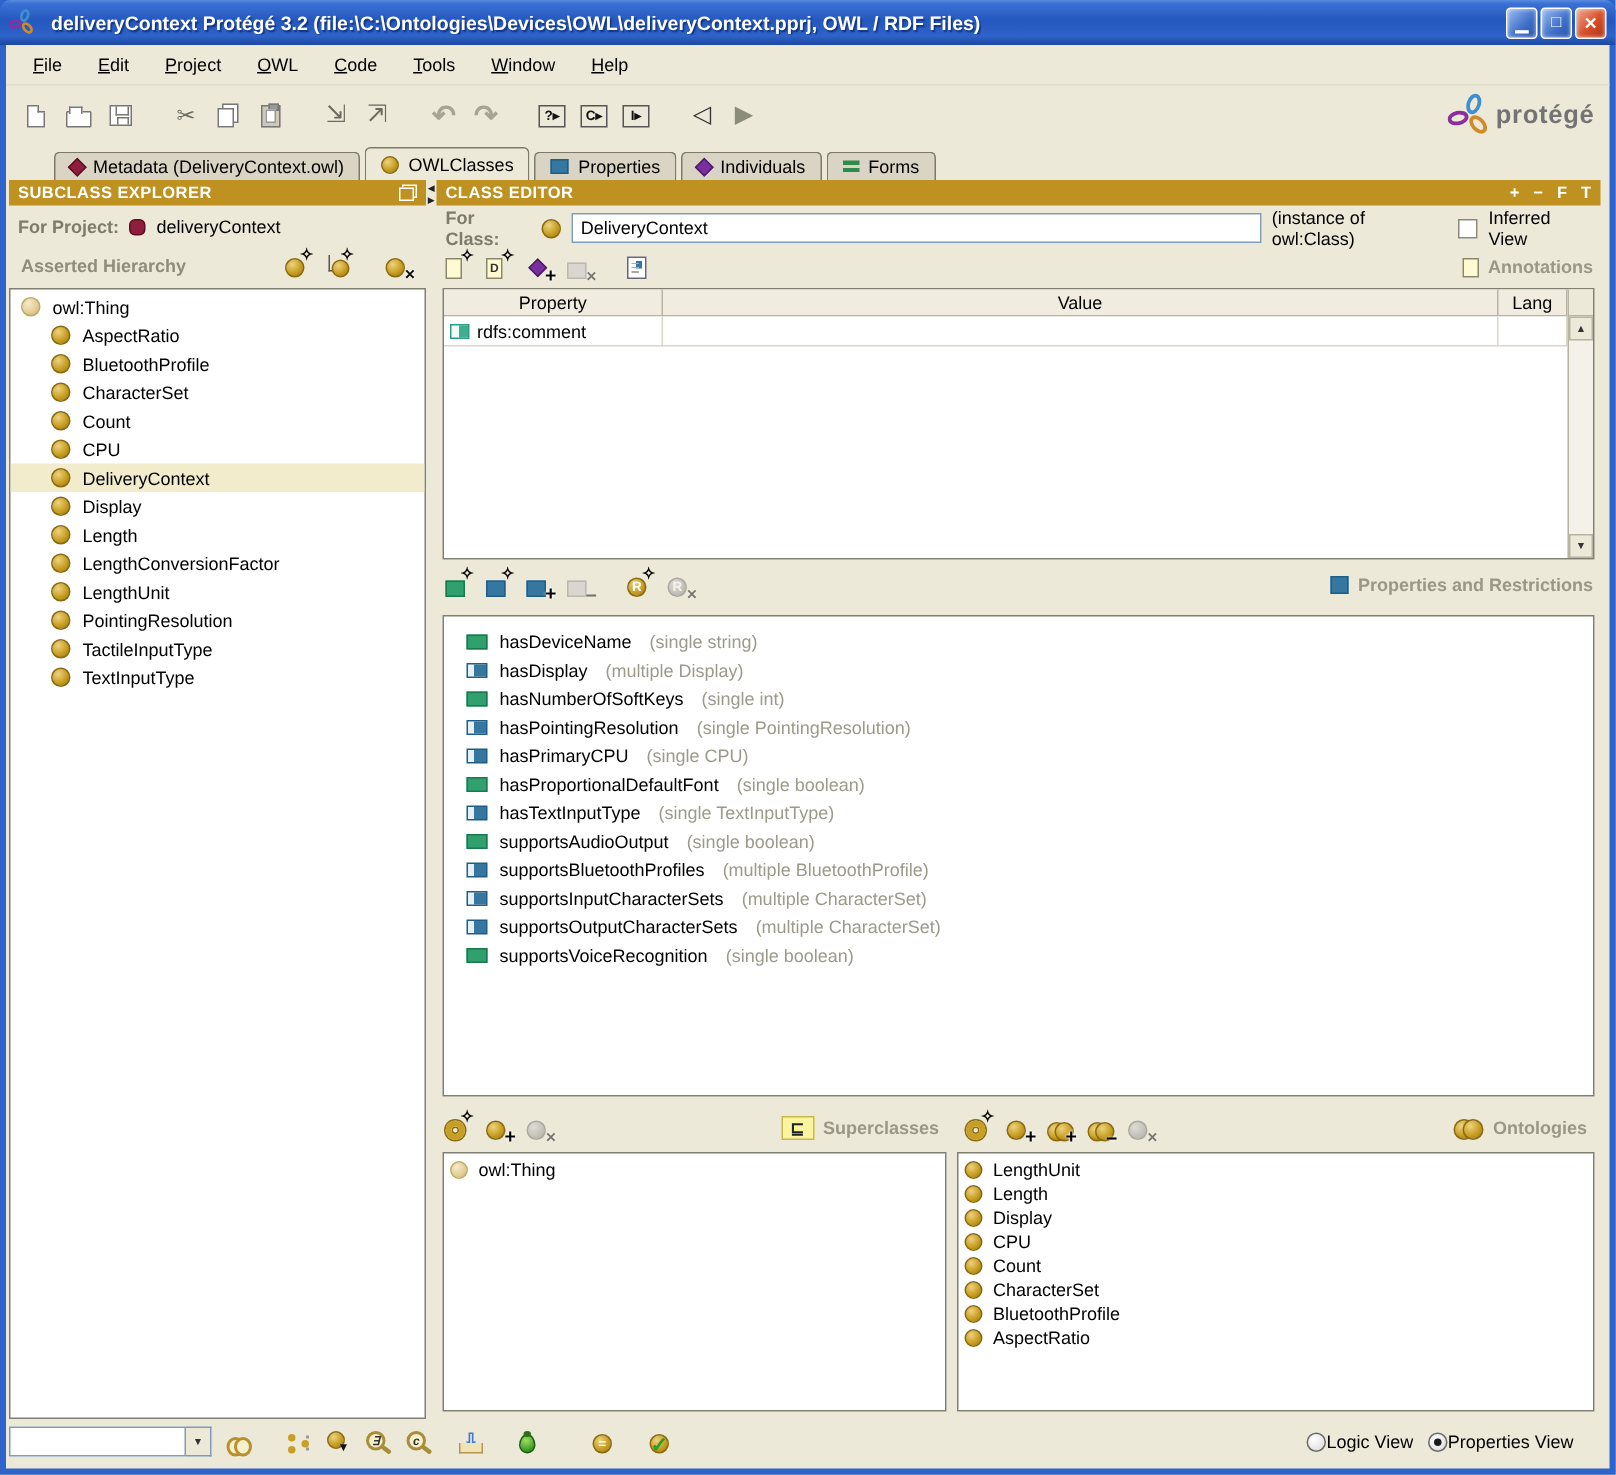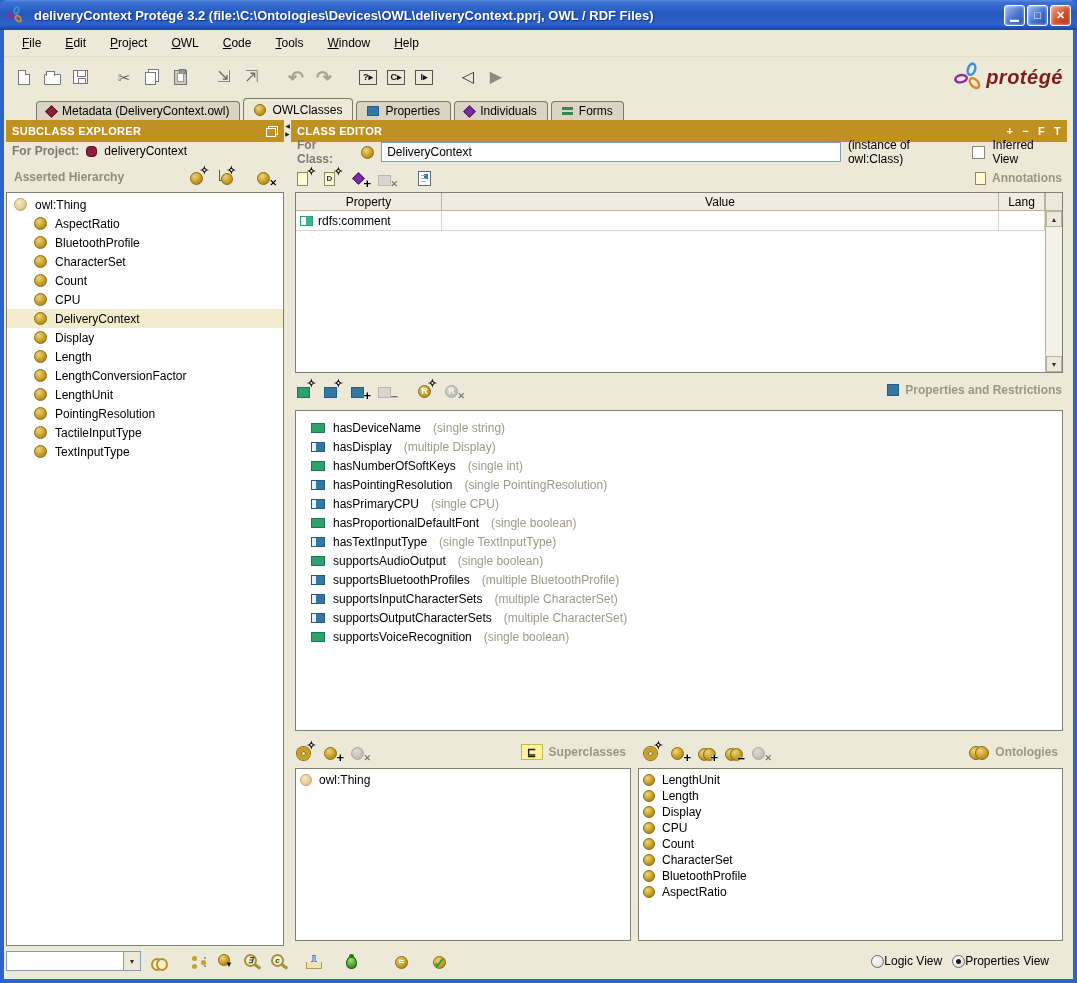--- a/index.html
+++ b/index.html
@@ -41,37 +41,37 @@
 .glyph.paste{width:13px;height:15px;background:#CFCaB8;border:1px solid #777}
 .glyph.paste::before{content:"";position:absolute;top:-2px;left:4px;width:5px;height:3px;background:#999;border:1px solid #777}
 .glyph.paste::after{content:"";position:absolute;inset:2px;background:#fff;border:1px solid #999}
 .glyph.arch,.glyph.extr{font-size:16px;color:#6A6A5E}
 .glyph.extr{transform:scaleX(-1)}
 .glyph.undo,.glyph.redo{font-size:19px;font-weight:bold;color:#A8A494}
 .glyph.tabbox{width:18px;height:15px;border:1px solid #555;background:#ECE9D8;font-size:9px;color:#111;font-weight:bold}
 .glyph.back{font-size:16px;color:#333}
 .glyph.fwd{font-size:16px;color:#8C8C7C}
 .brand{margin-left:auto;display:flex;align-items:center;gap:2px;padding-right:10px}
-.brand-name{font-size:20px;font-weight:bold;font-style:italic;color:#7f1d1d;letter-spacing:.5px}
+.brand-name{font-size:17px;font-weight:bold;color:#737373;letter-spacing:.5px}
 
 
 .tabbar{position:absolute;top:68px;left:0;right:0;height:22px;display:flex;align-items:flex-end;gap:3px;padding-left:32px}
 .tab{display:inline-flex;align-items:center;gap:6px;height:19px;padding:0 10px;border:1px solid #7E7A6A;border-bottom:none;border-radius:4px 4px 0 0;background:#D9D4C3;font-size:12px;cursor:pointer;white-space:nowrap}
 .tab.active{height:22px;background:var(--panel_bg,#ECE9D8);position:relative;z-index:3}
 .tabicon{display:inline-block;flex:none}
 .tabicon.metadata{width:9px;height:9px;background:var(--metadata_red,#8F1D3C);border:1px solid #5E0E22;transform:rotate(45deg)}
 .tabicon.classes{width:12px;height:12px;border-radius:50%;background:radial-gradient(circle at 35% 30%,#EDD27E,#C89F24 55%,#9A750F);border:1px solid #8A6A10}
 .tabicon.properties{width:12px;height:10px;background:var(--object_blue,#35779E);border:1px solid #1F5E8A}
 .tabicon.individuals{width:9px;height:9px;background:var(--individuals_purple,#7A2FA0);border:1px solid #4A1A66;transform:rotate(45deg)}
 .tabicon.forms{width:11px;height:8px;background:repeating-linear-gradient(180deg,var(--forms_green,#2E8B4A) 0 3px,transparent 3px 5px)}
 
 
 .main{position:absolute;top:90px;left:0;right:0;bottom:0}
 
-.panel-header{height:22px;background:var(--header_gold,#BE9120);color:#fff;font-weight:bold;font-size:11px;letter-spacing:.3px;display:flex;align-items:center;padding:0 6px}
+.panel-header{height:17px;background:var(--header_gold,#BE9120);color:#fff;font-weight:bold;font-size:11px;letter-spacing:.3px;display:flex;align-items:center;padding:0 6px}
 .detach-icon{margin-left:auto;position:relative;width:12px;height:11px;cursor:pointer}
 .detach-icon::before{content:"";position:absolute;top:0;right:0;width:8px;height:7px;border:1px solid #fff;background:var(--header_gold,#BE9120)}
 .detach-icon::after{content:"";position:absolute;bottom:0;left:0;width:8px;height:7px;border:1px solid #fff;background:var(--header_gold,#BE9120)}
 
 
 .left-panel{position:absolute;left:2px;top:0;width:278px;bottom:0}
 .for-row{position:absolute;top:20px;left:0;right:0;height:22px;display:flex;align-items:center;gap:7px;padding:0 6px}
 .for-label{font-weight:bold;color:#7C7B6C}
 .project-icon{width:11px;height:11px;background:var(--metadata_red,#8F1D3C);border:1px solid #5E0E22;border-radius:4px;flex:none}
 .hier-row{position:absolute;top:44px;left:0;right:0;height:26px;display:flex;align-items:center;padding:0 8px}

